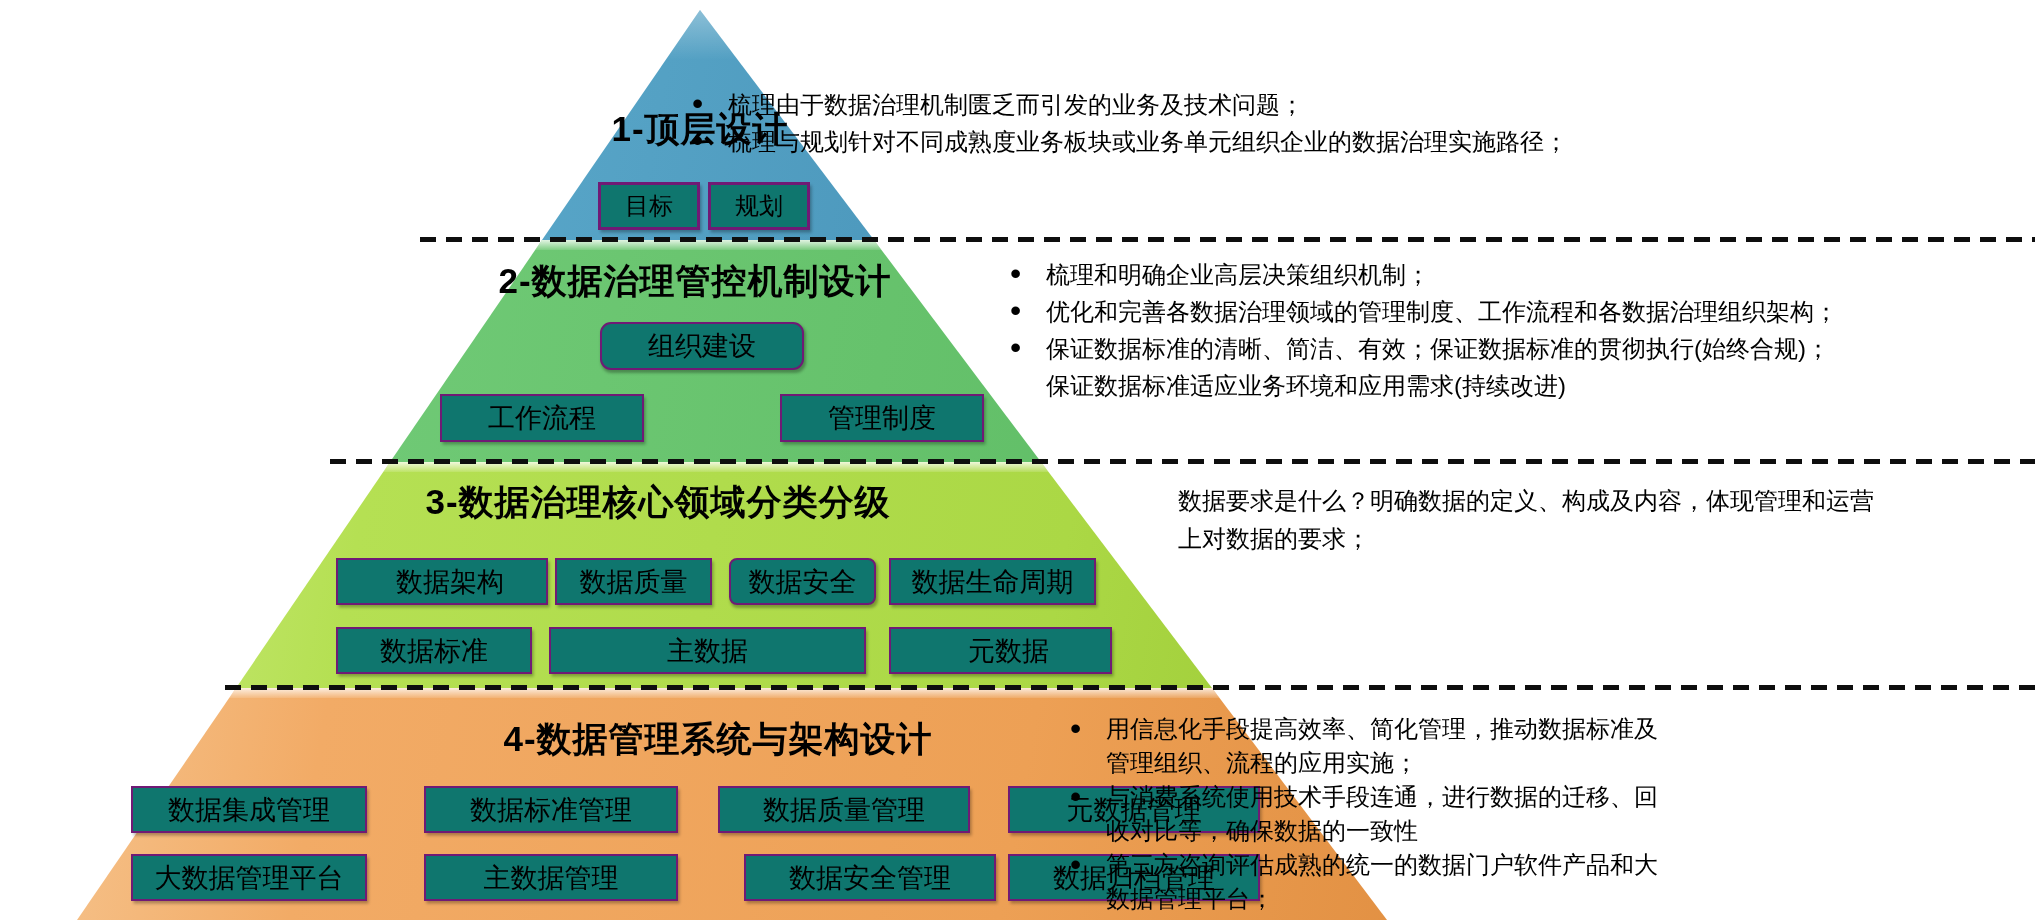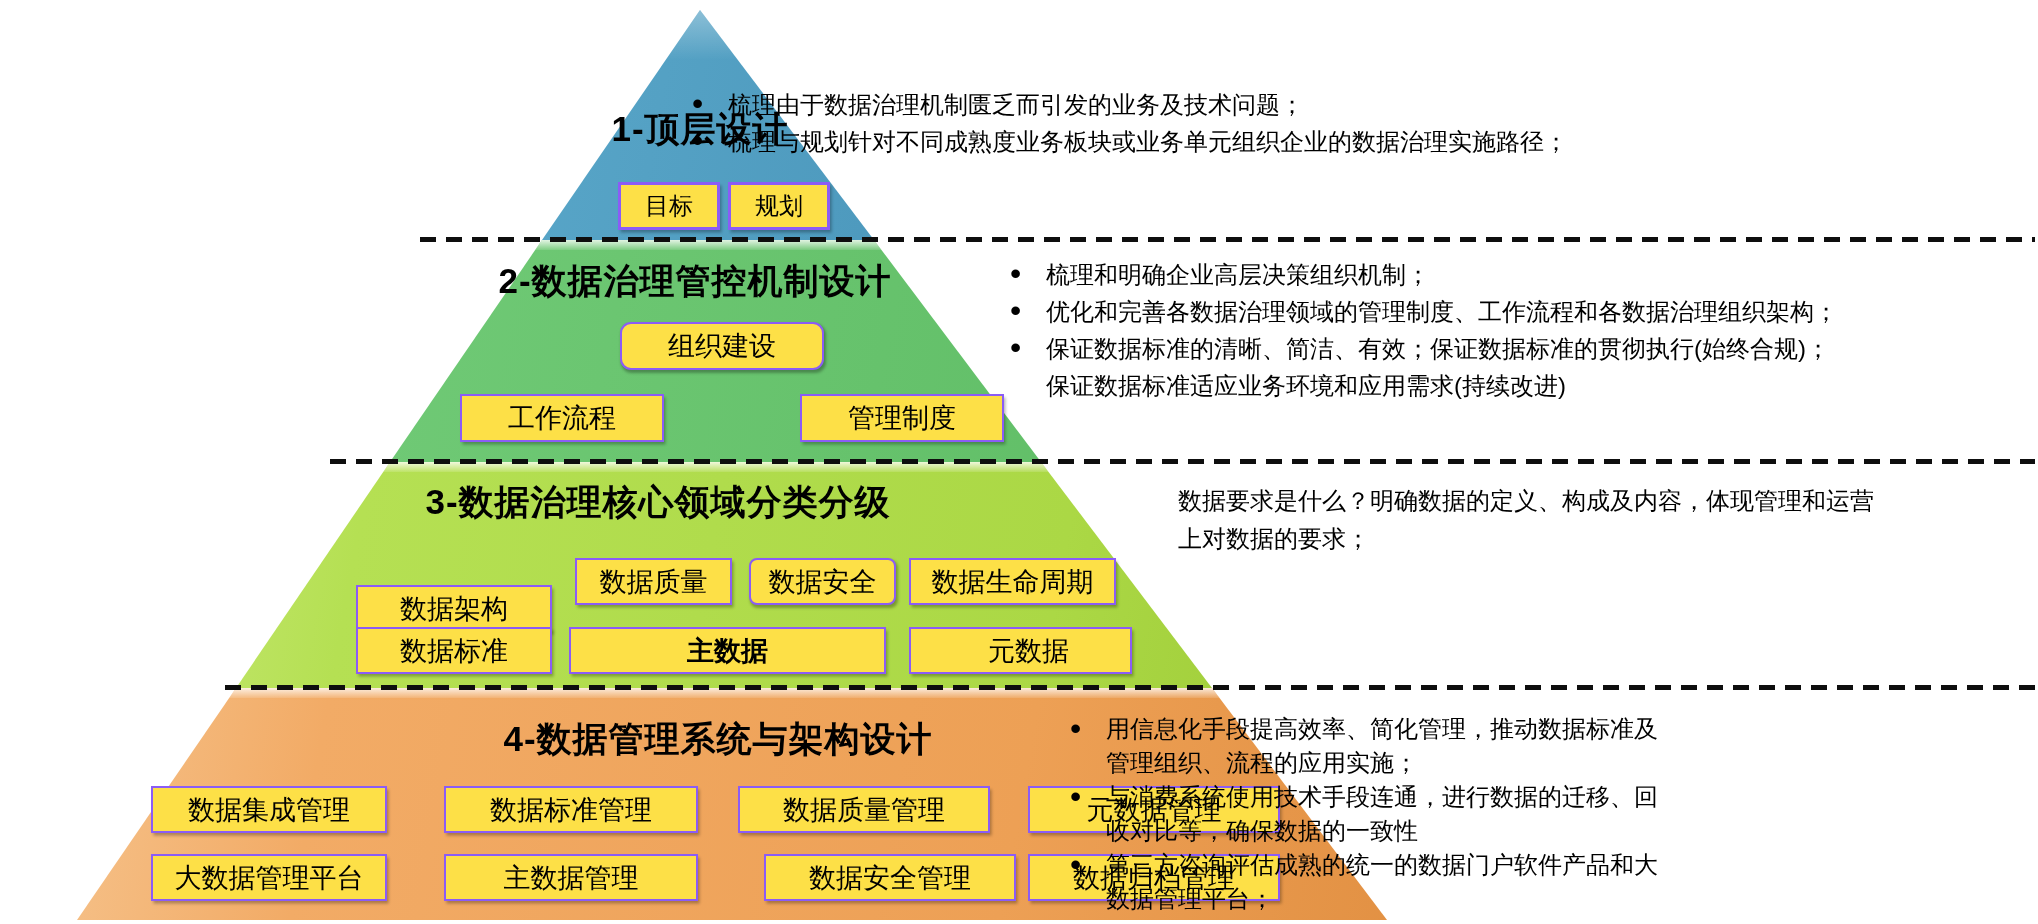--- a/index.html
+++ b/index.html
@@ -36,39 +36,39 @@
   .dash.d2{left:330px;top:459px;width:1705px;}
   .dash.d3{left:225px;top:685px;width:1810px;}
   
   .title{position:absolute;transform:translateX(-50%);font-size:35px;font-weight:bold;
     white-space:nowrap;letter-spacing:1px;}
   .t1{left:700px;top:106px;}
   .t2{left:695px;top:258px;}
   .t3{left:658px;top:479px;}
   .t4{left:718px;top:716px;}
   
-  .box{position:absolute;background:#fde047;border:2px solid #8b5cf6;
+  .box{position:absolute;background:#0f766e;border:2px solid #701a75;
     box-shadow:1.5px 2.5px 3px rgba(0,0,0,.30);
     display:flex;align-items:center;justify-content:center;
-    font-size:27px;white-space:nowrap;margin-left:20px;}
+    font-size:27px;white-space:nowrap;}
   .box.small{font-size:24px;border-width:3px;}
   
   .b-goal{left:598px;top:182px;width:96px;height:42px;}
   .b-plan{left:708px;top:182px;width:96px;height:42px;}
   
   .b-org {left:600px;top:322px;width:200px;height:44px;border-radius:11px;}
   .b-work{left:440px;top:394px;width:200px;height:44px;}
   .b-mgmt{left:780px;top:394px;width:200px;height:44px;}
   
-  .b-arch  {left:336px;top:585px;width:192px;height:43px;}
+  .b-arch  {left:336px;top:558px;width:192px;height:43px;padding-left:16px;}
   .b-qual  {left:555px;top:558px;width:153px;height:43px;}
   .b-sec   {left:729px;top:558px;width:143px;height:43px;border-radius:8px;}
   .b-life  {left:889px;top:558px;width:203px;height:43px;}
   .b-std   {left:336px;top:627px;width:192px;height:43px;}
-  .b-master{left:549px;top:627px;width:313px;height:43px;font-weight:bold;}
+  .b-master{left:549px;top:627px;width:313px;height:43px;}
   .b-meta  {left:889px;top:627px;width:203px;height:43px;padding-left:16px;}
   
   .b-dim {left:131px;top:786px;width:232px;height:43px;}
   .b-dsm {left:424px;top:786px;width:250px;height:43px;}
   .b-dqm {left:718px;top:786px;width:248px;height:43px;}
   .b-mdm {left:1008px;top:786px;width:248px;height:43px;}
   .b-bdp {left:131px;top:854px;width:232px;height:43px;}
   .b-msd {left:424px;top:854px;width:250px;height:43px;}
   .b-dsec{left:744px;top:854px;width:248px;height:43px;}
   .b-darc{left:1008px;top:854px;width:248px;height:43px;text-align:right;}

